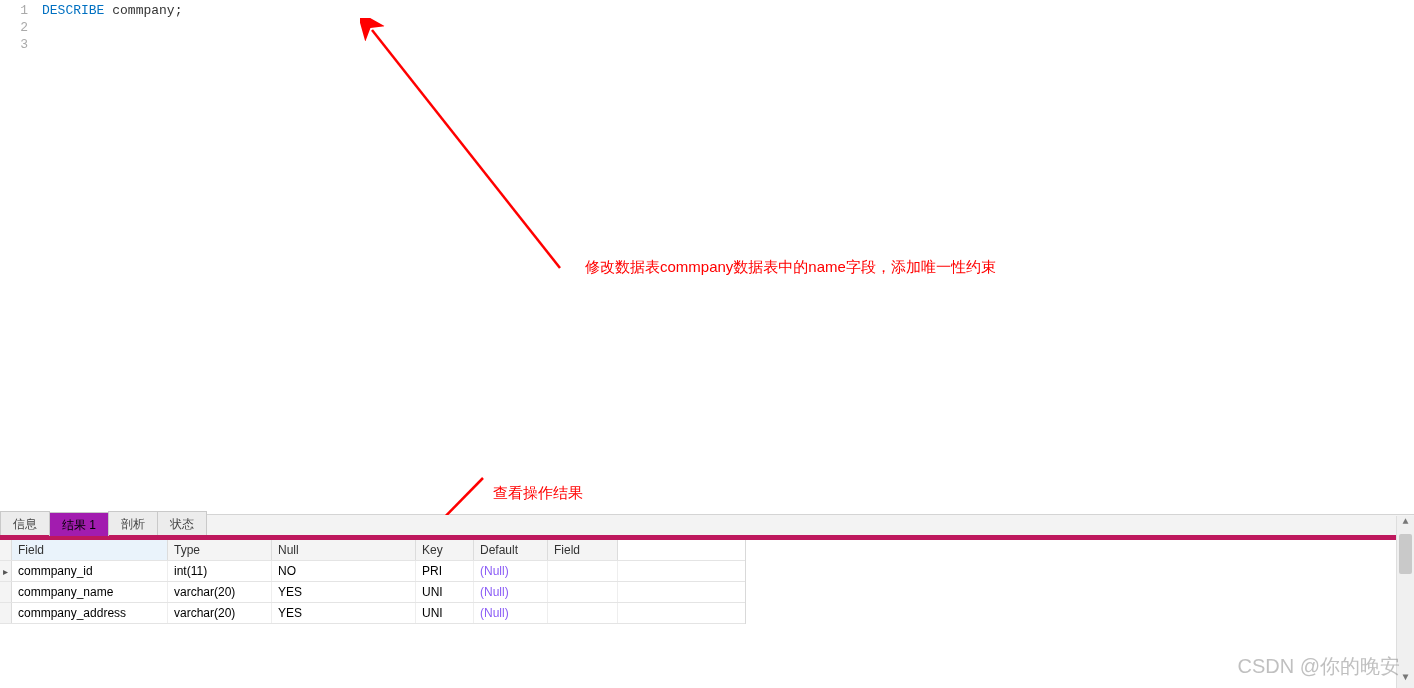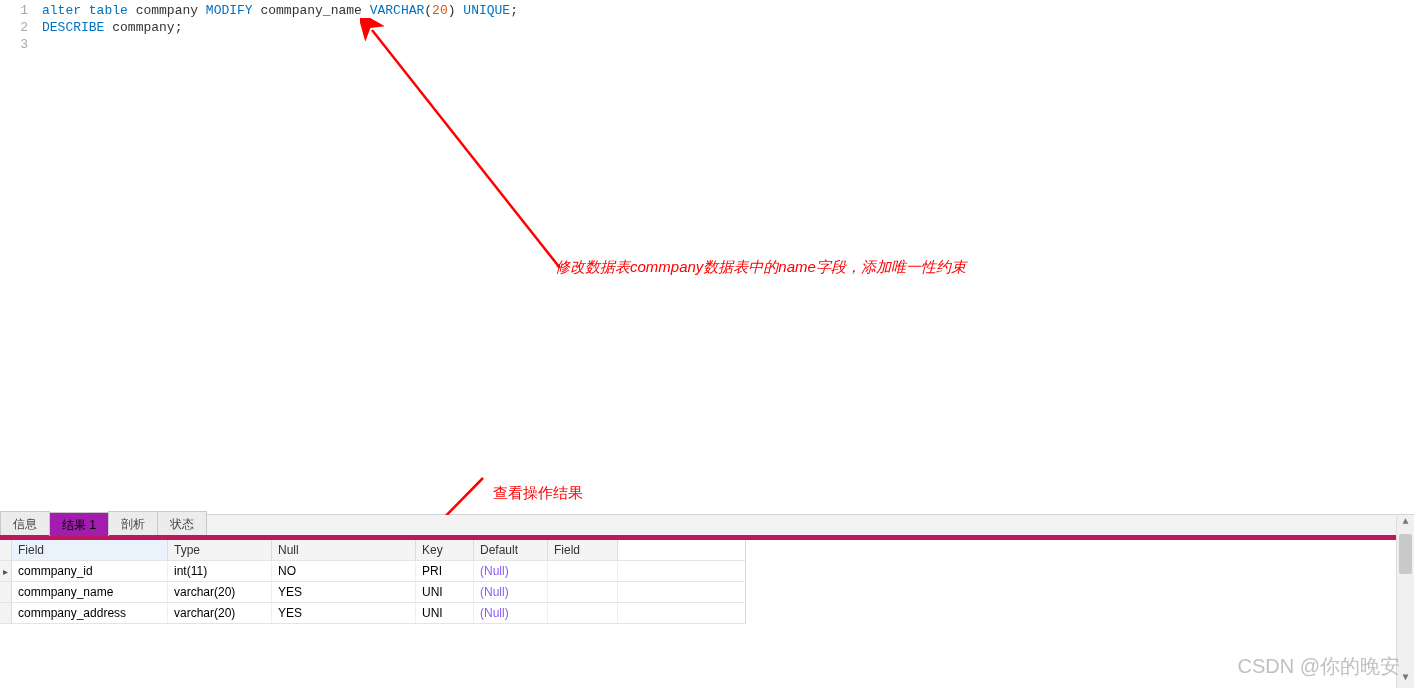--- a/index.html
+++ b/index.html
@@ -164,34 +164,33 @@
 <body>
 
 <div class="editor-area">
   <div class="code-container">
     <div class="gutter" id="gutter">
         <div class="ln">1</div>
         <div class="ln">2</div>
         <div class="ln">3</div>
       </div>
     <div class="code-lines" id="codeLines">
-        <div class="code-line"><span class="kw">alter table</span><span class="plain"> commpany </span><span class="kw2">MODIFY</span><span class="plain"> commpany_name </span><span class="type">VARCHAR</span><span class="plain">(</span><span class="num">20</span><span class="plain">) </span><span class="type">UNIQUE</span><span class="plain">;</span></div>
         <div class="code-line"><span class="kw2">DESCRIBE</span><span class="plain"> commpany;</span></div>
       </div>
   </div>
 
   <svg class="arrow-svg" style="left:360px; top:18px;" width="220" height="270">
     <defs>
       <marker id="ah1" markerWidth="12" markerHeight="12" refX="2" refY="5" orient="auto">
         <path d="M0,0 L12,5 L0,10 L3,5 Z" fill="#ff0000"></path>
       </marker>
     </defs>
     <line x1="200" y1="250" x2="12" y2="12" stroke="#ff0000" stroke-width="2.5" marker-end="url(#ah1)"></line>
   </svg>
-  <div class="annotation" style="left:555px; top:258px;font-style:italic;">修改数据表commpany数据表中的name字段，添加唯一性约束</div>
+  <div class="annotation" style="left:585px; top:258px;">修改数据表commpany数据表中的name字段，添加唯一性约束</div>
 
   <svg class="arrow-svg" style="left:368px; top:470px;" width="130" height="130">
     <defs>
       <marker id="ah2" markerWidth="12" markerHeight="12" refX="2" refY="5" orient="auto">
         <path d="M0,0 L12,5 L0,10 L3,5 Z" fill="#ff0000"></path>
       </marker>
     </defs>
     <line x1="115" y1="8" x2="10" y2="115" stroke="#ff0000" stroke-width="2.5" marker-end="url(#ah2)"></line>
   </svg>
   <div class="annotation" style="left:493px; top:484px;">查看操作结果</div>

